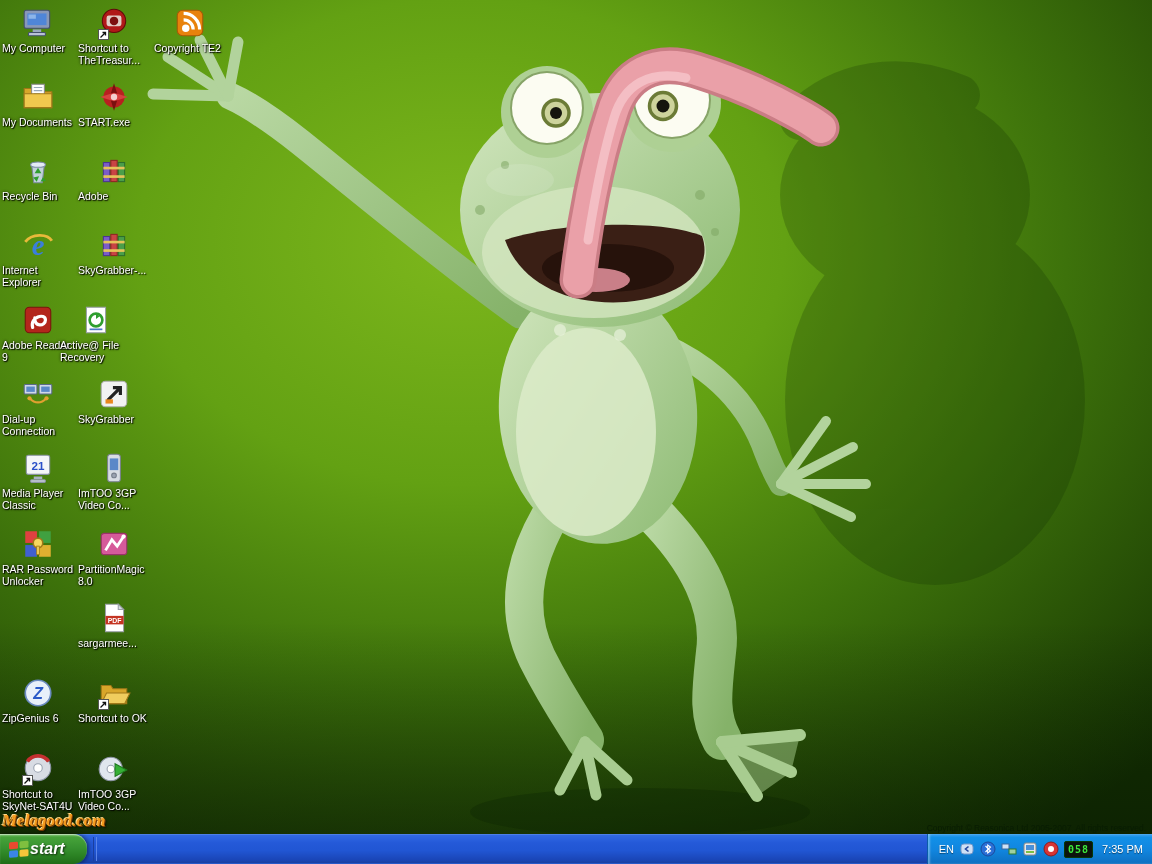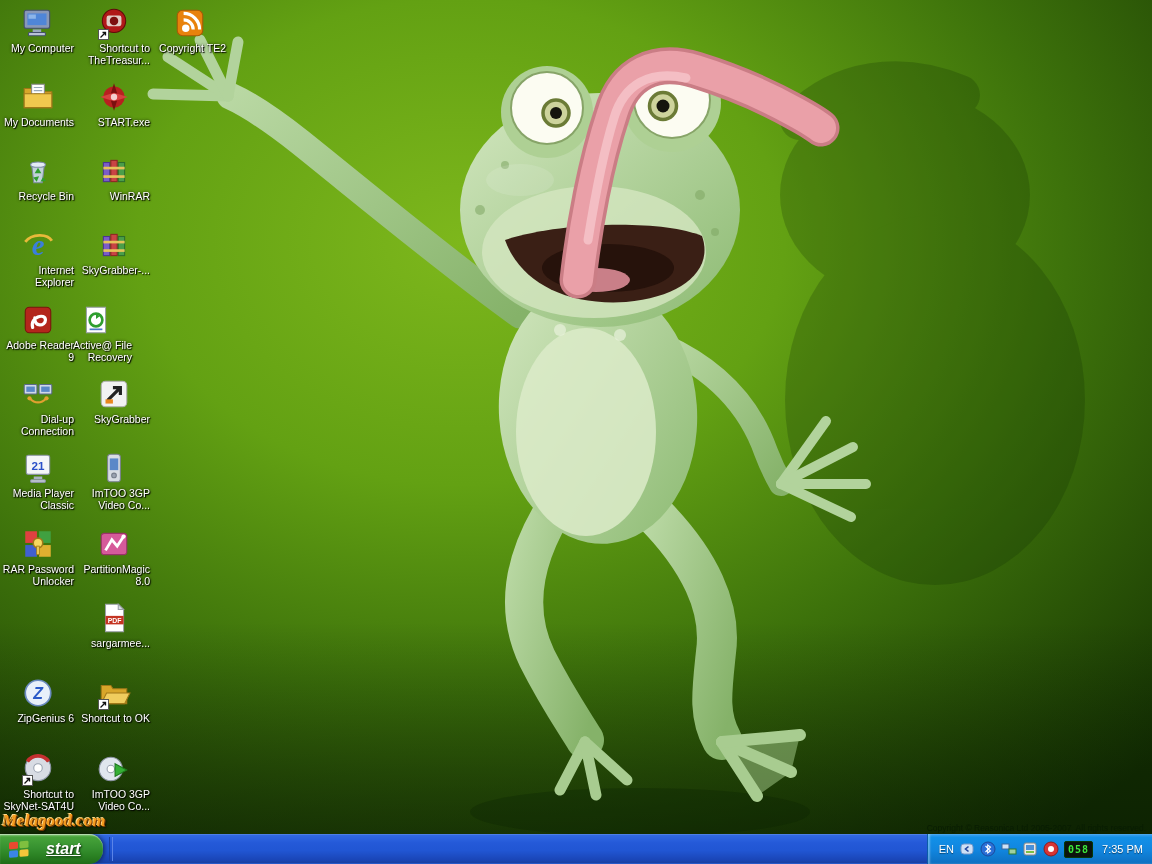--- a/index.html
+++ b/index.html
@@ -3,45 +3,45 @@
 <meta charset="utf-8">
 <style>
   * { margin:0; padding:0; box-sizing:border-box; }
   html,body { width:1152px; height:864px; overflow:hidden; }
   body { font-family:"Liberation Sans", sans-serif; background:#2d5c08; }
   #screen { position:relative; width:1152px; height:864px; overflow:hidden; }
 
   .wallpaper { position:absolute; left:0; top:0; width:1152px; height:864px; z-index:0; }
 
   
-  .dicon { position:absolute; width:72px; text-align:right; z-index:2; cursor:default; }
+  .dicon { position:absolute; width:72px; text-align:left; z-index:2; cursor:default; }
   .dicon .ic { width:34px; height:34px; margin:0 auto; position:relative; }
   .dicon .ic svg { width:100%; height:100%; display:block; }
   .dicon .lbl { margin-top:2px; font-size:10.5px; line-height:1.18; color:#fff;
                 text-shadow:1px 1px 1px #000, 0 0 3px #000; word-wrap:break-word; }
   .sc-arrow { position:absolute; left:1px; bottom:0; width:11px; height:11px; }
   .sc-arrow svg { width:100%; height:100%; display:block; }
 
   
   .watermark { position:absolute; left:2px; bottom:33px; z-index:3;
                font:bold italic 17px "Liberation Serif", serif; color:#f59b1e;
                text-shadow:1px 1px 0 #7a3c05, -1px -1px 0 #ffd98a, 2px 2px 2px rgba(0,0,0,.6); }
   .copyright { position:absolute; right:6px; bottom:31px; z-index:3;
                font-size:8.5px; color:rgba(8,28,3,0.9); }
 
   
   .taskbar { position:absolute; left:0; right:0; bottom:0; height:30px; z-index:5;
              display:flex; align-items:stretch;
              background:linear-gradient(to bottom,#5a8ae8 0%,#3068e2 5%,#2459d8 30%,#2156d3 55%,#1a46b8 85%,#1941a5 95%,#2c64d8 100%); }
-  .start-btn { display:flex; align-items:center; gap:16px; padding:0 22px 0 8px;
+  .start-btn { display:flex; align-items:center; gap:0; padding:0 22px 0 8px;
                background:linear-gradient(to bottom,#8cc97e 0%,#47a33a 10%,#379230 45%,#2c8324 70%,#1f6d18 100%);
                border-radius:0 14px 14px 0;
                box-shadow:inset 0 1px 1px rgba(255,255,255,.45), 2px 0 4px rgba(0,0,0,.45);
                font:bold italic 16px "Liberation Sans", sans-serif; color:#fff;
-               text-shadow:1px 1px 2px rgba(0,0,0,.65); cursor:pointer;text-decoration:underline; }
+               text-shadow:1px 1px 2px rgba(0,0,0,.65); cursor:pointer; }
   .start-btn svg { width:22px; height:20px; }
   .ql-divider { width:4px; margin:3px 0 3px 6px; border-left:1px solid #1a3f9e; border-right:1px solid #5a84e8; }
   .tasks-area { flex:1; }
   .tray { display:flex; align-items:center; gap:5px; padding:0 9px 0 11px;
           background:linear-gradient(to bottom,#3ba0ef 0%,#1290e8 12%,#1185de 55%,#0d6fc0 100%);
           border-left:1px solid #0a5ca8; box-shadow:inset 2px 0 2px rgba(255,255,255,.35); }
   .tray .lang { font-size:11px; color:#fff; font-weight:normal; text-shadow:0 1px 1px rgba(0,0,0,.5); }
   .tray .ticon { width:16px; height:16px; }
   .tray .ticon svg { width:100%; height:100%; display:block; }
   .tray .meter { background:#0c130c; color:#3ce83c; font:bold 10px "DejaVu Sans Mono", monospace;
@@ -240,21 +240,21 @@
   <div class="dicon" style="left:78px;top:154px">
     <div class="ic">
         <svg viewBox="0 0 32 32">
       <rect x="6" y="8" width="6" height="18" fill="#7b5cc9" stroke="#4a3591"></rect>
       <rect x="13" y="6" width="6" height="20" fill="#c94444" stroke="#8e2525"></rect>
       <rect x="20" y="8" width="6" height="18" fill="#4a9e4a" stroke="#2d6e2d"></rect>
       <rect x="6" y="12" width="20" height="2.5" fill="#e6c35a"></rect>
       <rect x="6" y="20" width="20" height="2.5" fill="#e6c35a"></rect>
     </svg>
       </div>
-    <div class="lbl">WinRAR</div>
+    <div class="lbl">Adobe</div>
   </div>
 
   <div class="dicon" style="left:2px;top:228px">
     <div class="ic">
         <svg viewBox="0 0 32 32">
       <text x="16" y="25" font-size="27" font-family="Liberation Serif, serif" font-style="italic" font-weight="bold" fill="#3a7edc" text-anchor="middle">e</text>
       <path d="M4 13 C 10 5 25 5 29 12" stroke="#e8b93a" stroke-width="2.6" fill="none"></path>
     </svg>
       </div>
     <div class="lbl">Internet Explorer</div>

